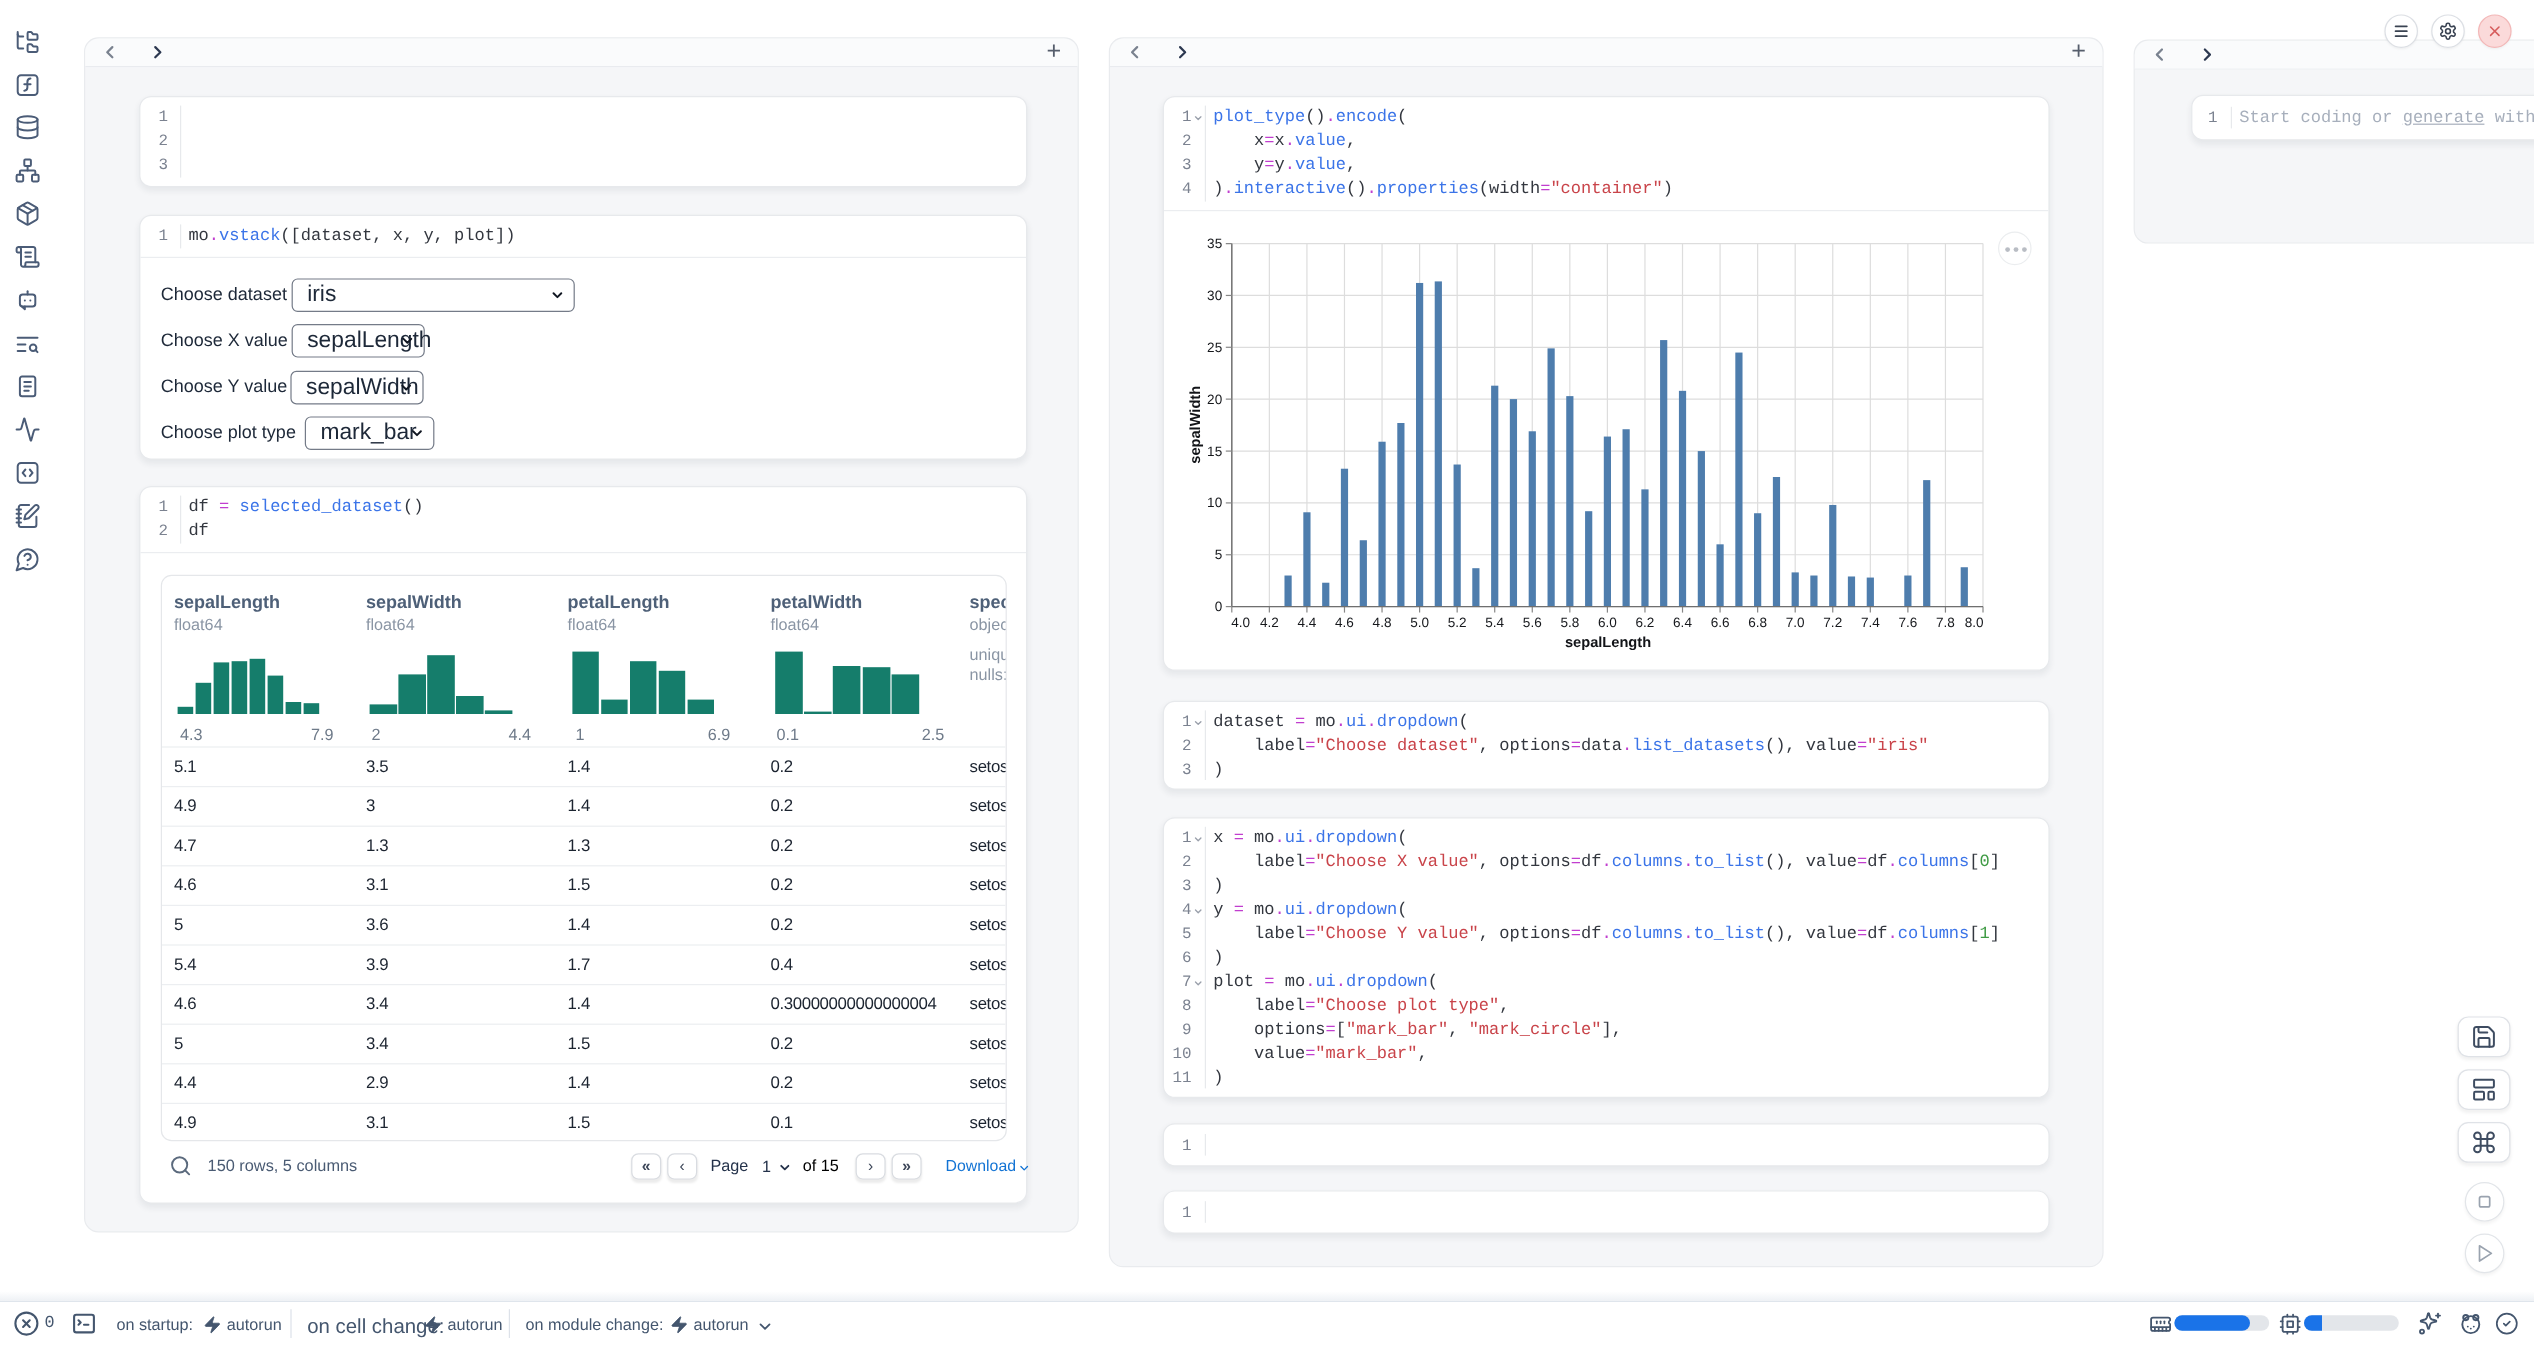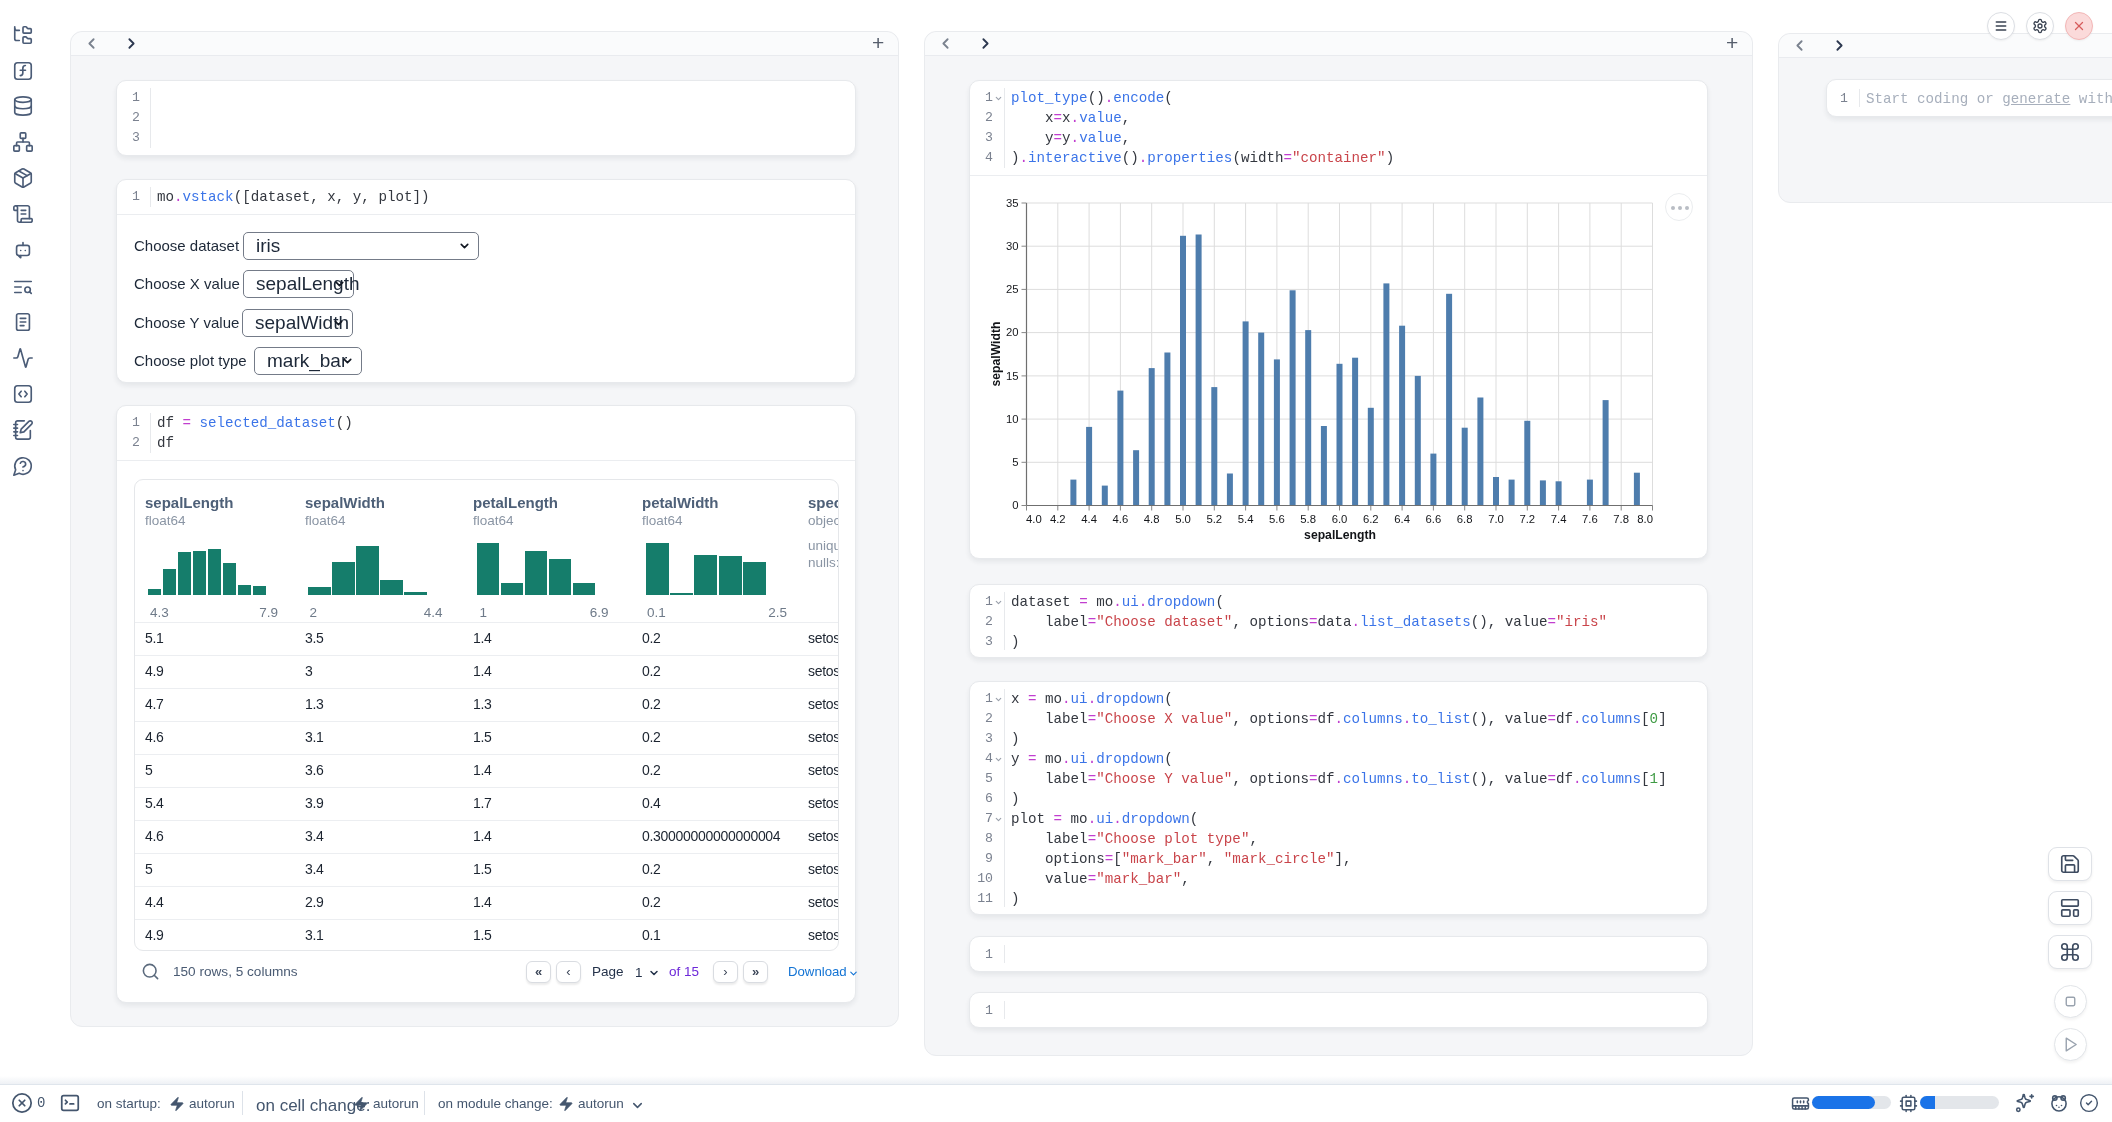--- a/index.html
+++ b/index.html
@@ -313,21 +313,21 @@
 <div class="sbtext" style="left:56px;top:558px;color:#4a5b73;font-size:13.6px">150 rows, 5 columns</div>
     <div class="pgbtn" style="left:409px;top:555px">«</div>
     <div class="pgbtn" style="left:439px;top:555px;font-weight:400">‹</div>
     <div class="sbtext" style="left:475px;top:558px;color:#24324a;font-size:13.5px">Page</div>
     <div class="abs" style="left:514px;top:556px;width:34px;height:21px;color:#24324a;font-size:13.5px">
       <span style="position:absolute;left:4px;top:3px">1</span>
     </div>
     <svg class="abs" style="left:531px;top:561px" width="12" height="12" viewBox="0 0 24 24" fill="none" stroke="#24324a" stroke-width="3" stroke-linecap="round" stroke-linejoin="round">
       <path d="m6 9 6 6 6-6"></path>
     </svg>
-<div class="sbtext" style="left:552px;top:558px;color:#6d28d9;font-size:13.5px">of 15</div>
+<div class="sbtext" style="left:552px;top:558px;color:#000000;font-size:13.5px">of 15</div>
     <div class="pgbtn" style="left:596px;top:555px;font-weight:400">›</div>
     <div class="pgbtn" style="left:626px;top:555px">»</div>
     <div class="sbtext" style="left:671px;top:558px;color:#1273d4;font-size:13.2px">Download</div>
     <svg class="abs" style="left:731px;top:562px" width="11" height="11" viewBox="0 0 24 24" fill="none" stroke="#1273d4" stroke-width="2.4" stroke-linecap="round" stroke-linejoin="round">
       <path d="m6 9 6 6 6-6"></path>
     </svg>
 </div>
 <div class="cell" style="left:969px;top:80px;width:739px;height:479px">
     <pre class="nums">1
 2

